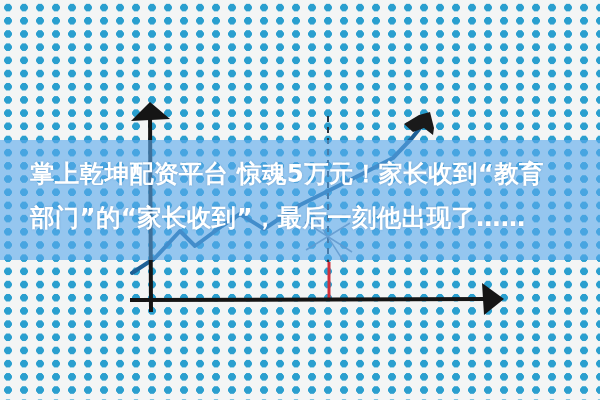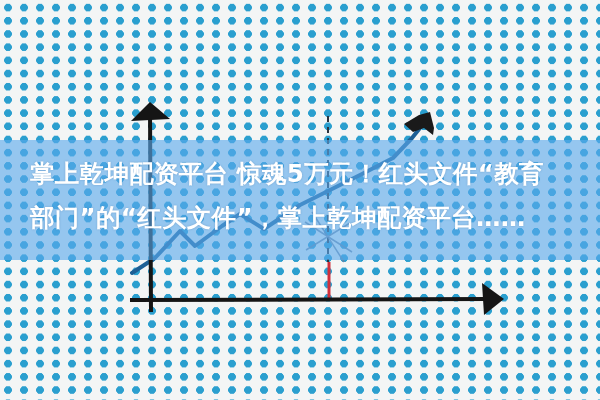--- a/index.html
+++ b/index.html
@@ -41,16 +41,16 @@
     <line x1="150" y1="108" x2="151" y2="312" stroke="#151515" stroke-width="4"></line>
     <path d="M150 102 L131 121 L170 119 Z" fill="#151515"></path>
 
     <line x1="130" y1="300" x2="490" y2="299" stroke="#151515" stroke-width="4"></line>
     <path d="M504 299 L482 283 L484 315 Z" fill="#151515"></path>
   </svg>
 
   <div class="band"></div>
 
   <div class="caption">
-    <span>掌上乾坤配资平台 惊魂5万元！红头文件“教育</span>
-    <span>部门”的“红头文件”，掌上乾坤配资平台……</span>
+    <span>掌上乾坤配资平台 惊魂5万元！家长收到“教育</span>
+    <span>部门”的“家长收到”，最后一刻他出现了……</span>
   </div>
 </div>
 
 </body></html>

